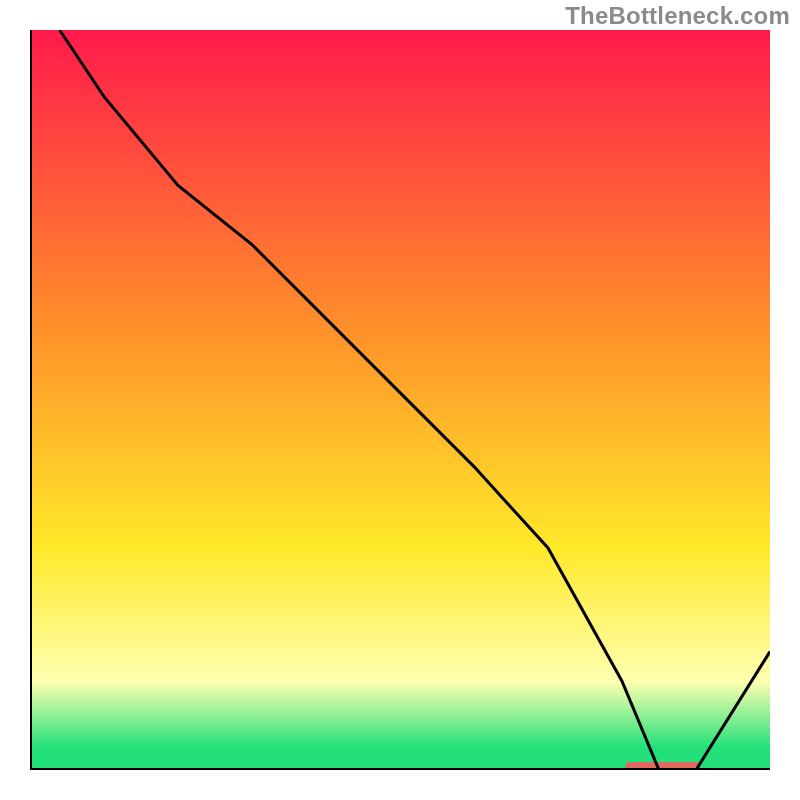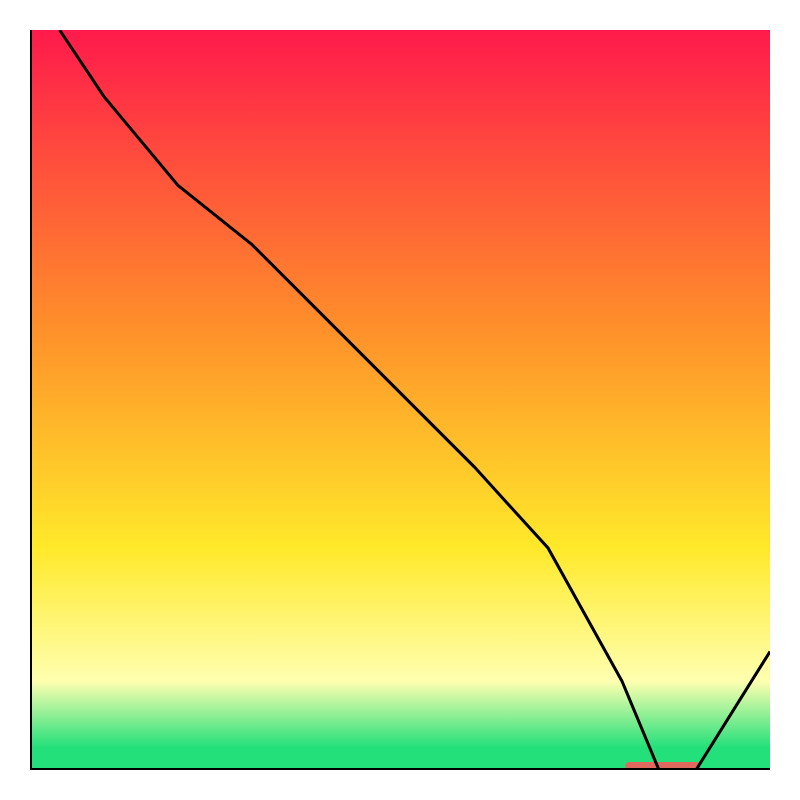--- a/index.html
+++ b/index.html
@@ -34,20 +34,21 @@
     height: 740px;
   }
   .plot svg {
     display: block;
   }
 </style>
 </head>
 <body>
 
 <div class="wrap">
+  <div class="watermark">TheBottleneck.com</div>
 
   <div class="plot">
     <svg id="chart-svg" width="740" height="740" viewBox="0 0 740 740">
       <defs>
         <linearGradient id="bg-grad" x1="0" y1="0" x2="0" y2="1">
             <stop offset="0%" stop-color="#ff1a4b"></stop>
             <stop offset="40%" stop-color="#ff8f2a"></stop>
             <stop offset="70%" stop-color="#ffe92a"></stop>
             <stop offset="88%" stop-color="#ffffb0"></stop>
             <stop offset="97%" stop-color="#23e07a"></stop>

